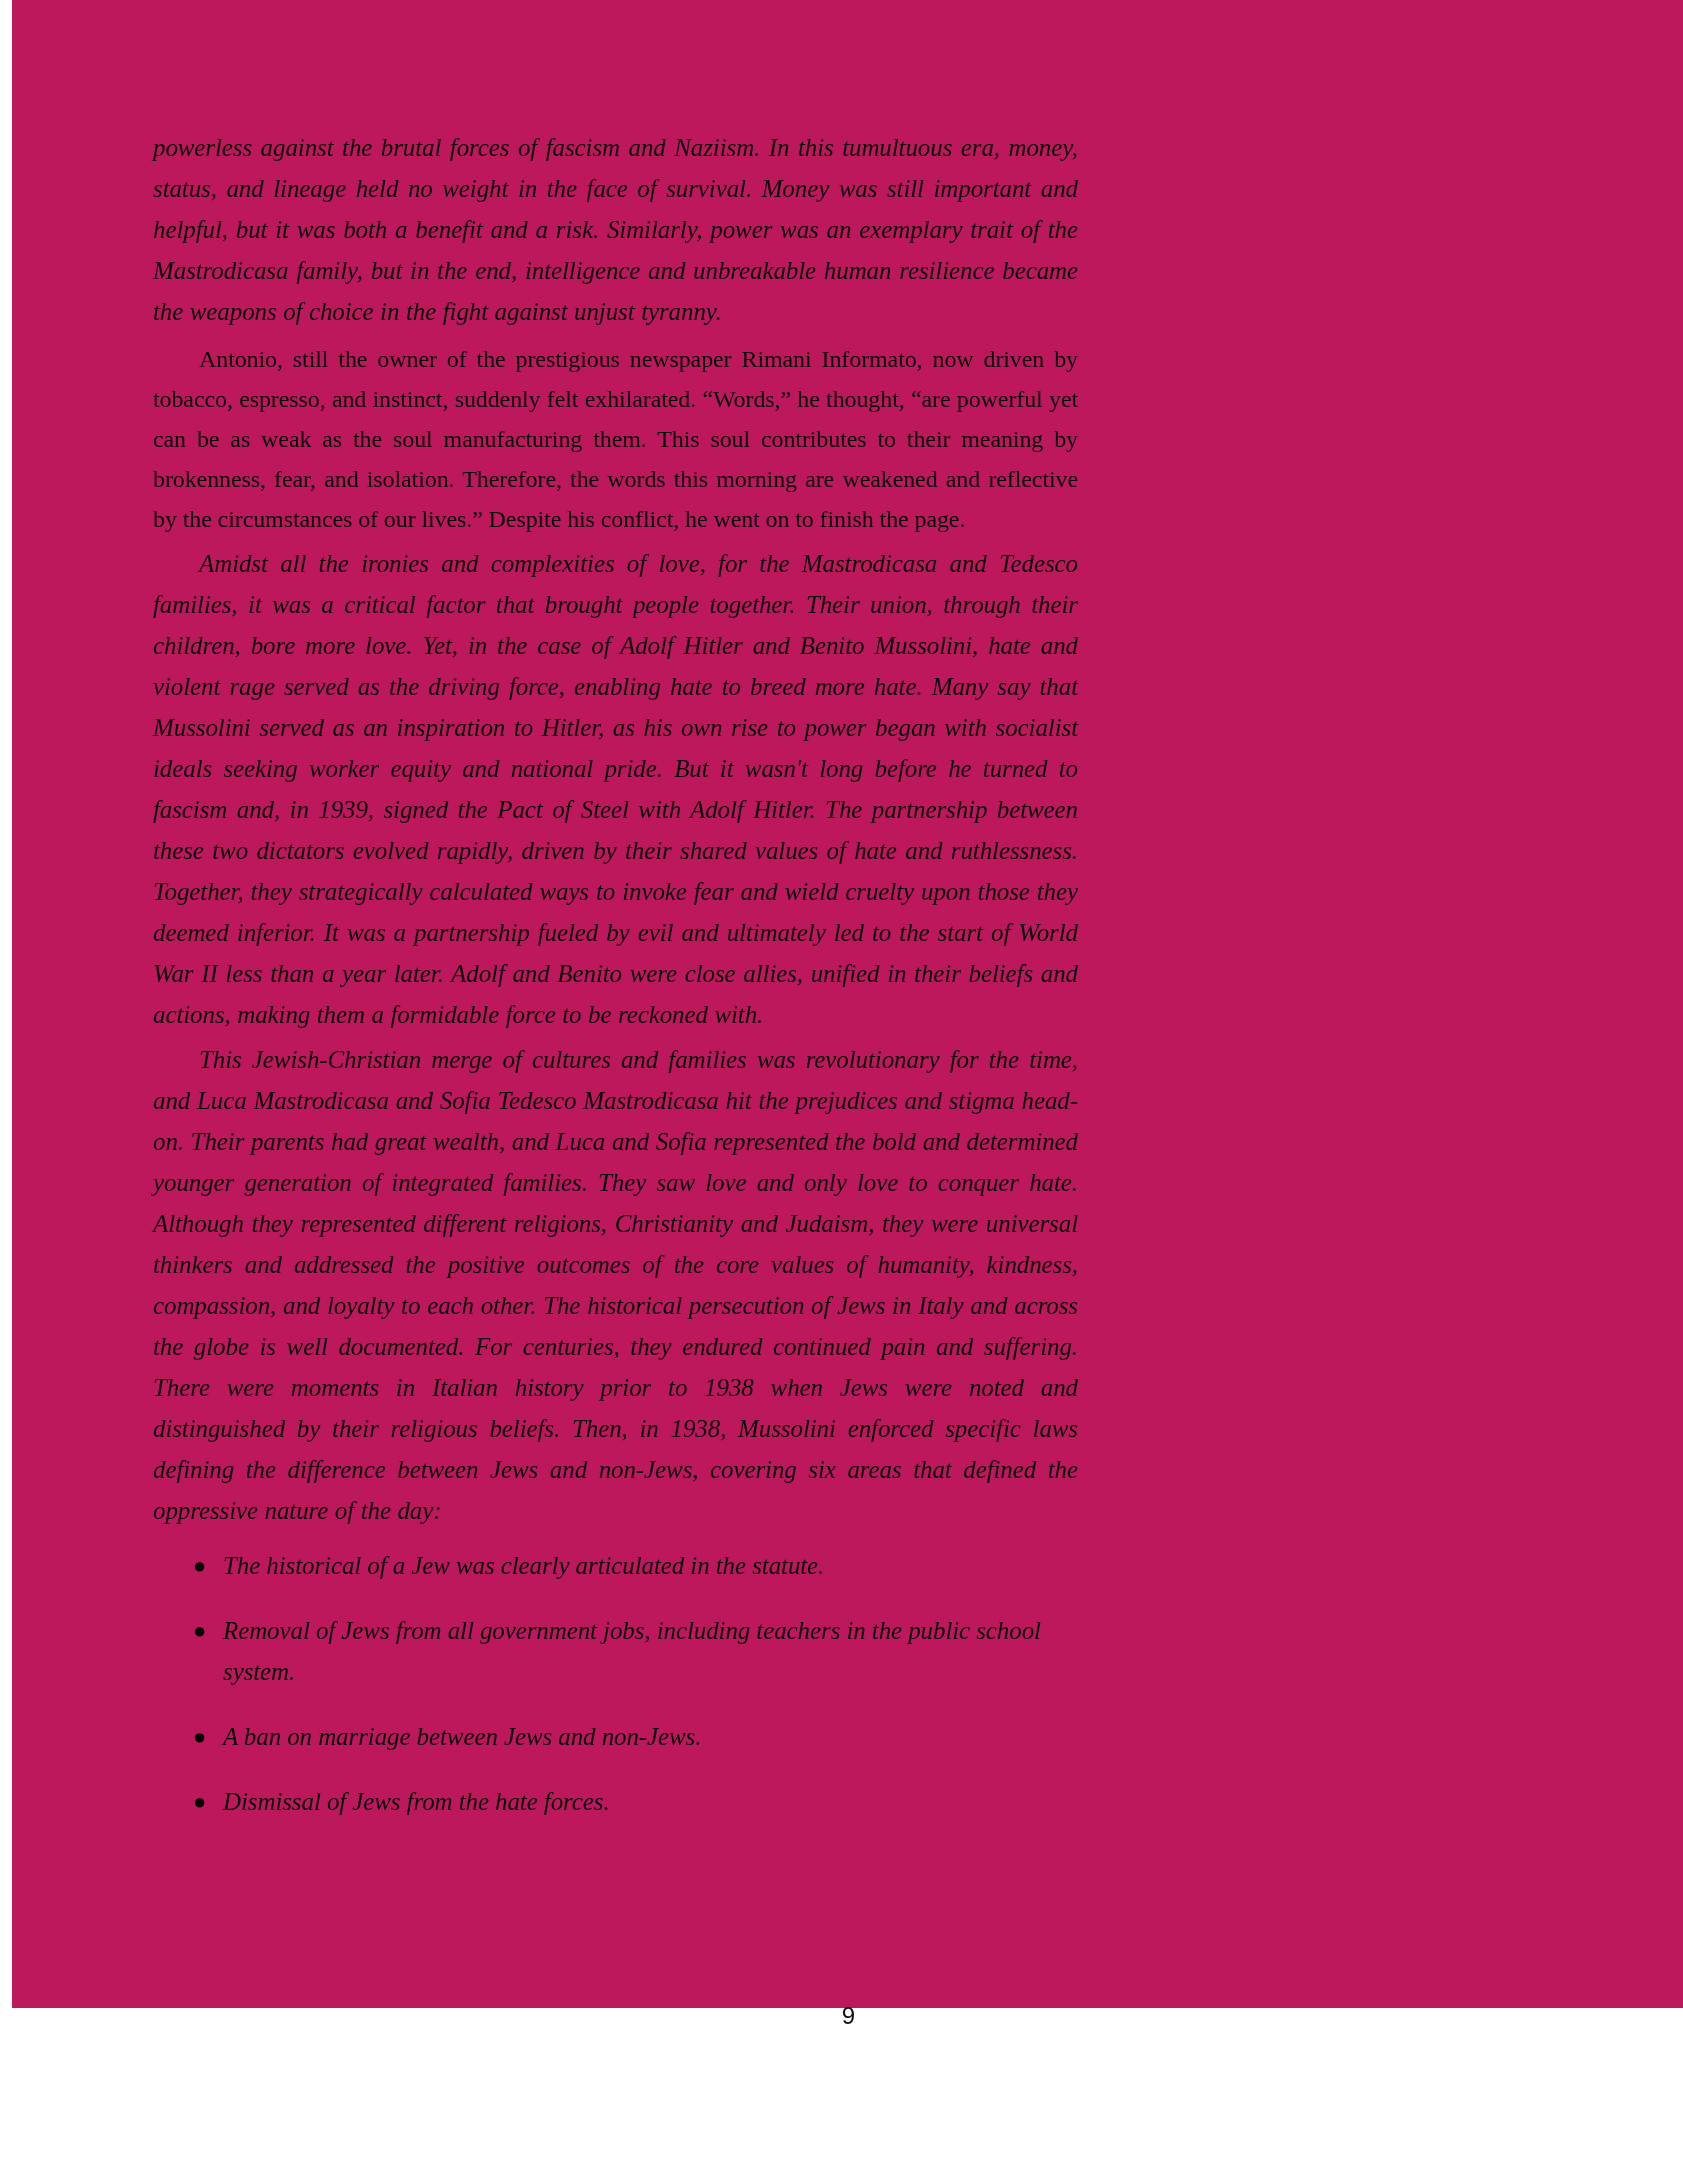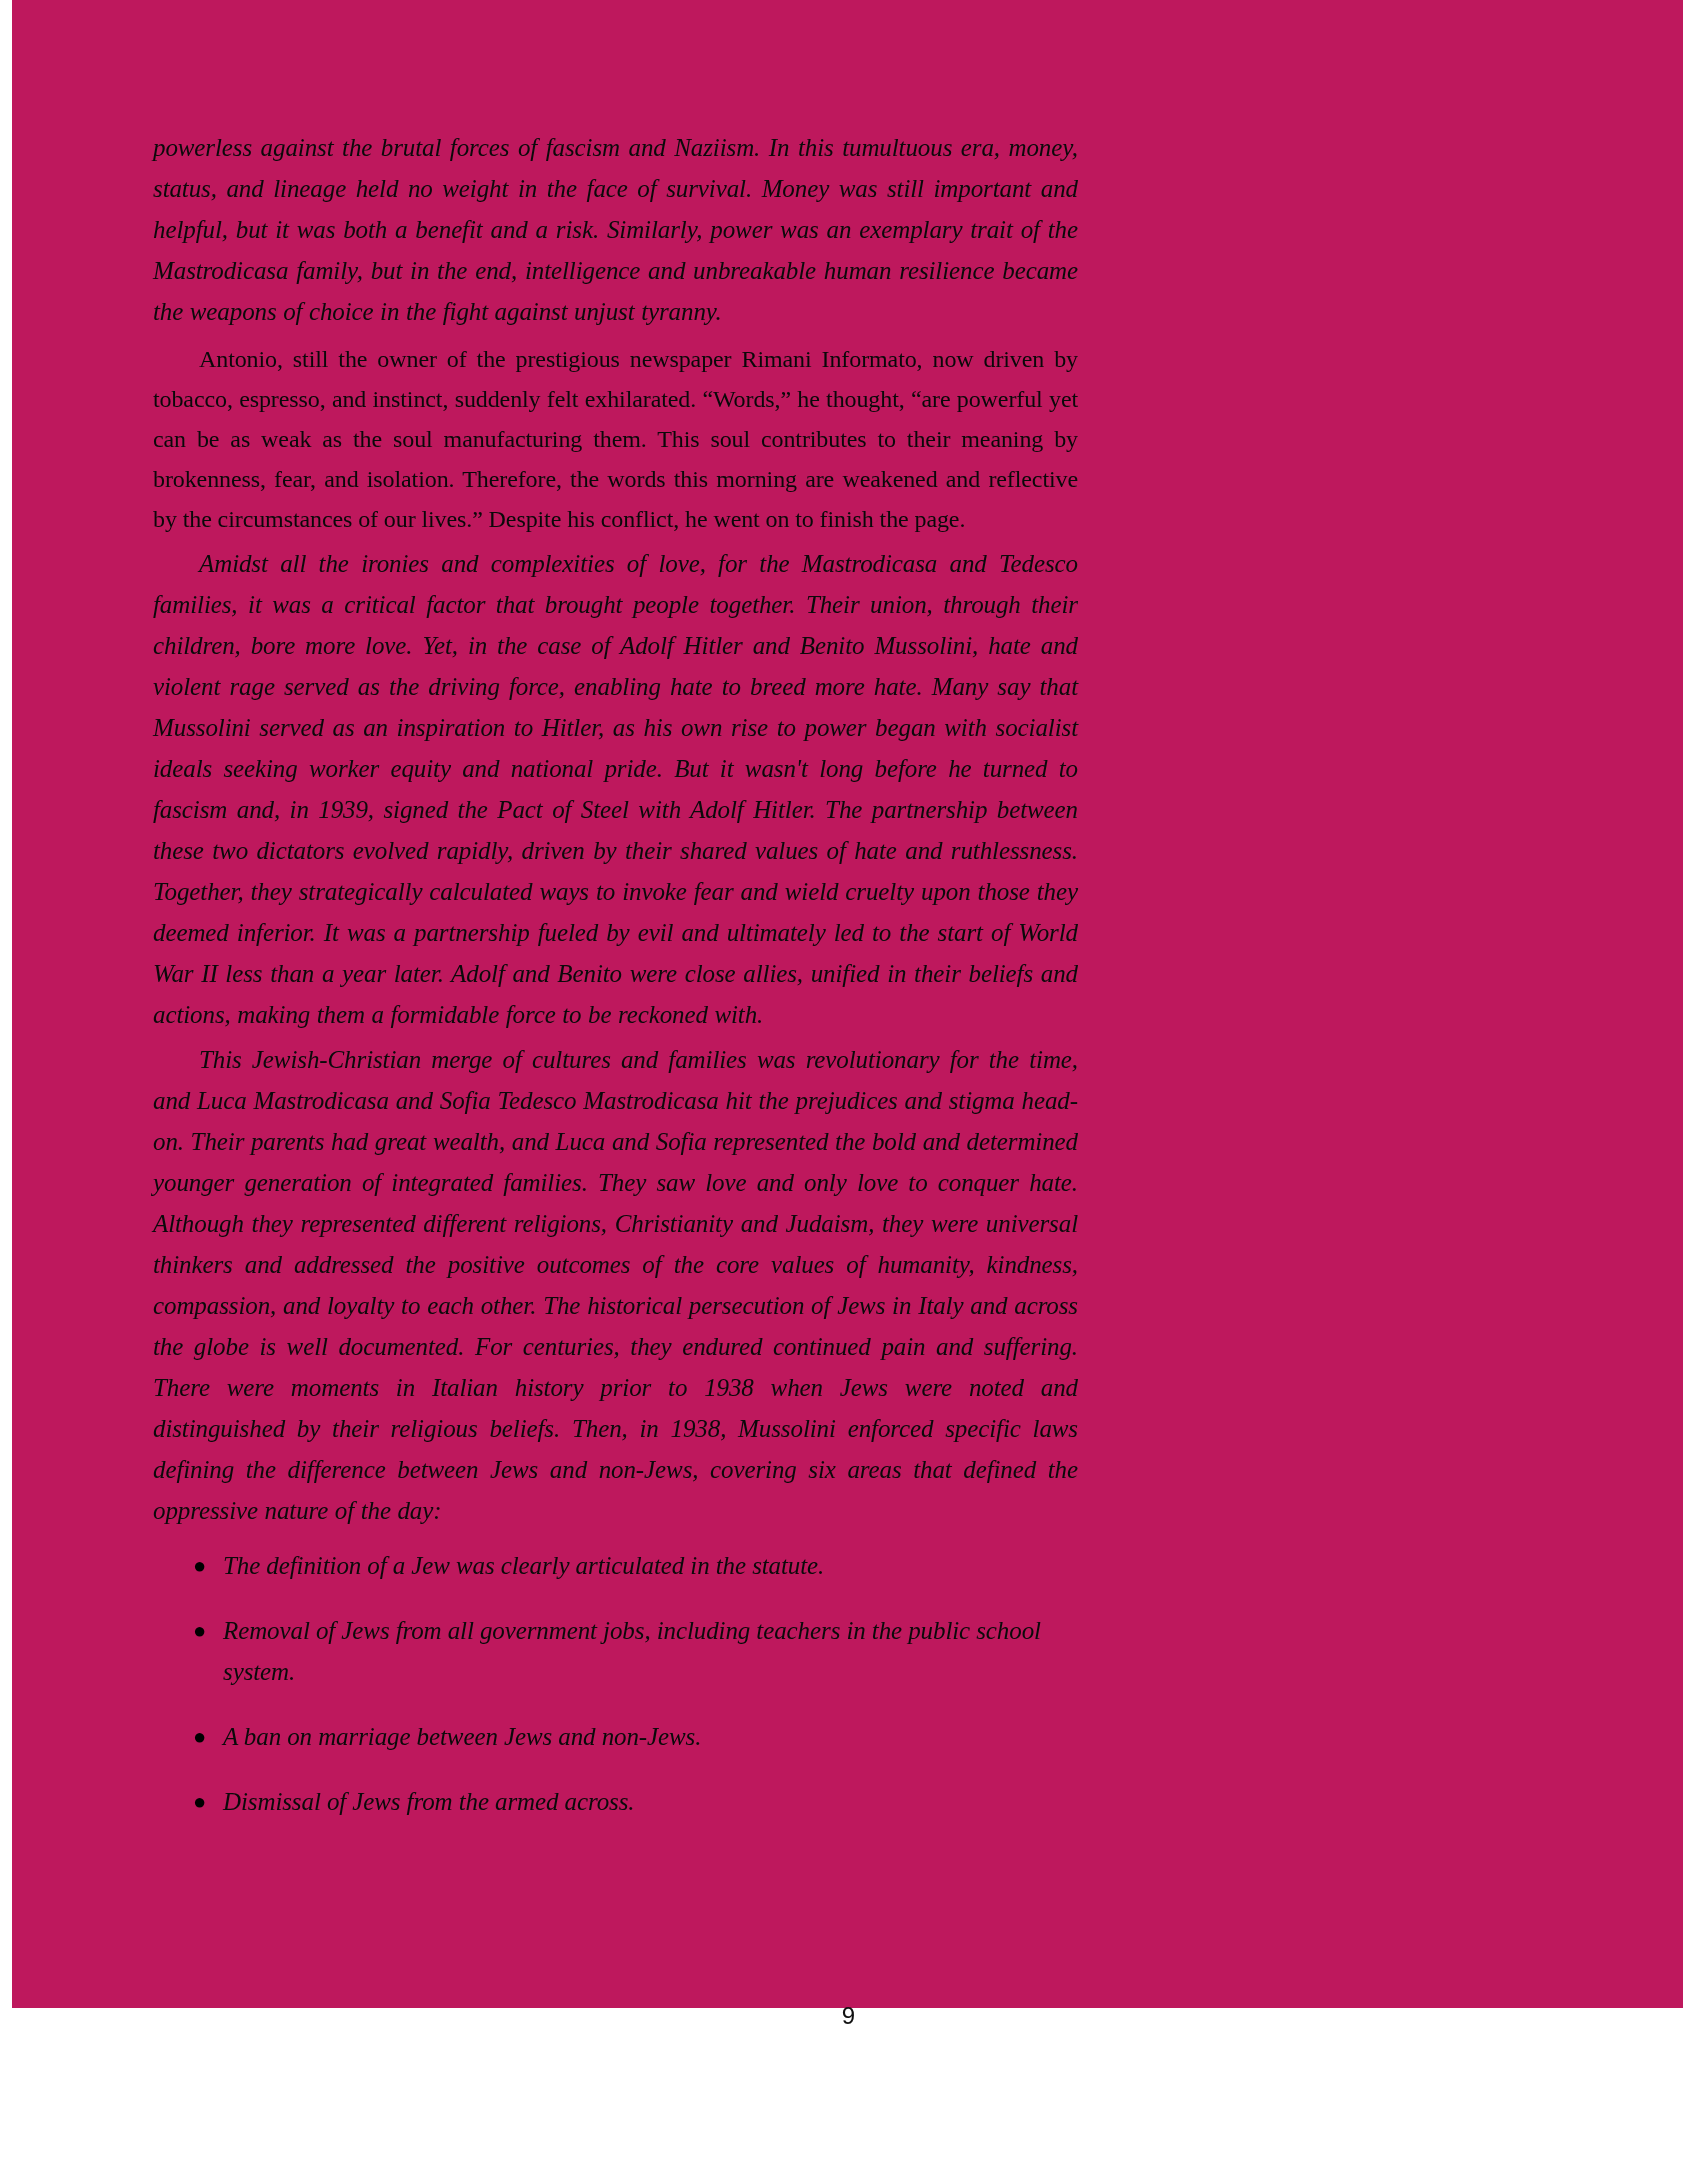--- a/index.html
+++ b/index.html
@@ -133,33 +133,33 @@
 
     <div class="gap-sm"></div>
 
     <p class="para-italic indent">This Jewish-Christian merge of cultures and families was revolutionary for the time, and Luca Mastrodicasa and Sofia Tedesco Mastrodicasa hit the prejudices and stigma head-on. Their parents had great wealth, and Luca and Sofia represented the bold and determined younger generation of integrated families. They saw love and only love to conquer hate. Although they represented different religions, Christianity and Judaism, they were universal thinkers and addressed the positive outcomes of the core values of humanity, kindness, compassion, and loyalty to each other. The historical persecution of Jews in Italy and across the globe is well documented. For centuries, they endured continued pain and suffering. There were moments in Italian history prior to 1938 when Jews were noted and distinguished by their religious beliefs. Then, in 1938, Mussolini enforced specific laws defining the difference between Jews and non-Jews, covering six areas that defined the oppressive nature of the day:</p>
 
     <div class="gap-lg"></div>
 
     <ul class="bullets">
       <li>
         <span class="bullet-mark">●</span>
-        <span>The definition of a Jew was clearly articulated in the statute.</span>
+        <span>The historical of a Jew was clearly articulated in the statute.</span>
       </li>
       <li>
         <span class="bullet-mark">●</span>
         <span>Removal of Jews from all government jobs, including teachers in the public school system.</span>
       </li>
       <li>
         <span class="bullet-mark">●</span>
         <span>A ban on marriage between Jews and non-Jews.</span>
       </li>
       <li>
         <span class="bullet-mark">●</span>
-        <span>Dismissal of Jews from the armed across.</span>
+        <span>Dismissal of Jews from the hate forces.</span>
       </li>
     </ul>
 
   </div>
 
   <div class="page-number">
     <span>9</span>
   </div>
 
 </div>

